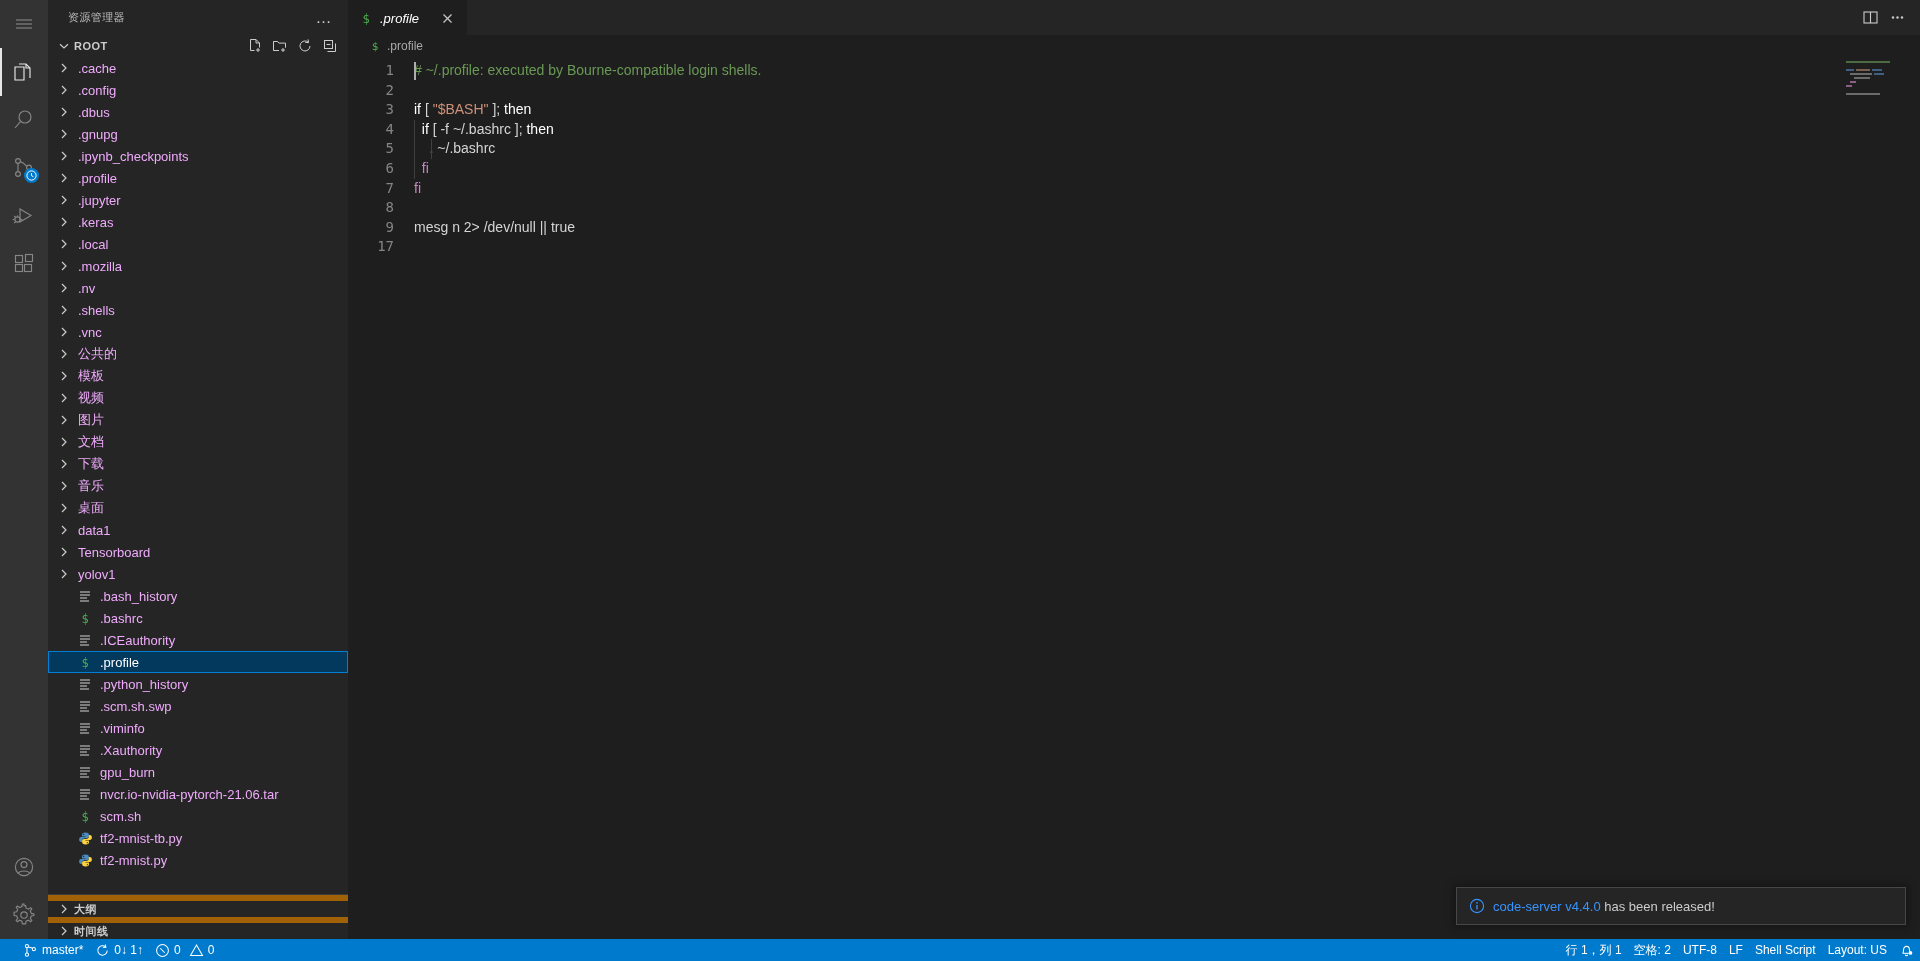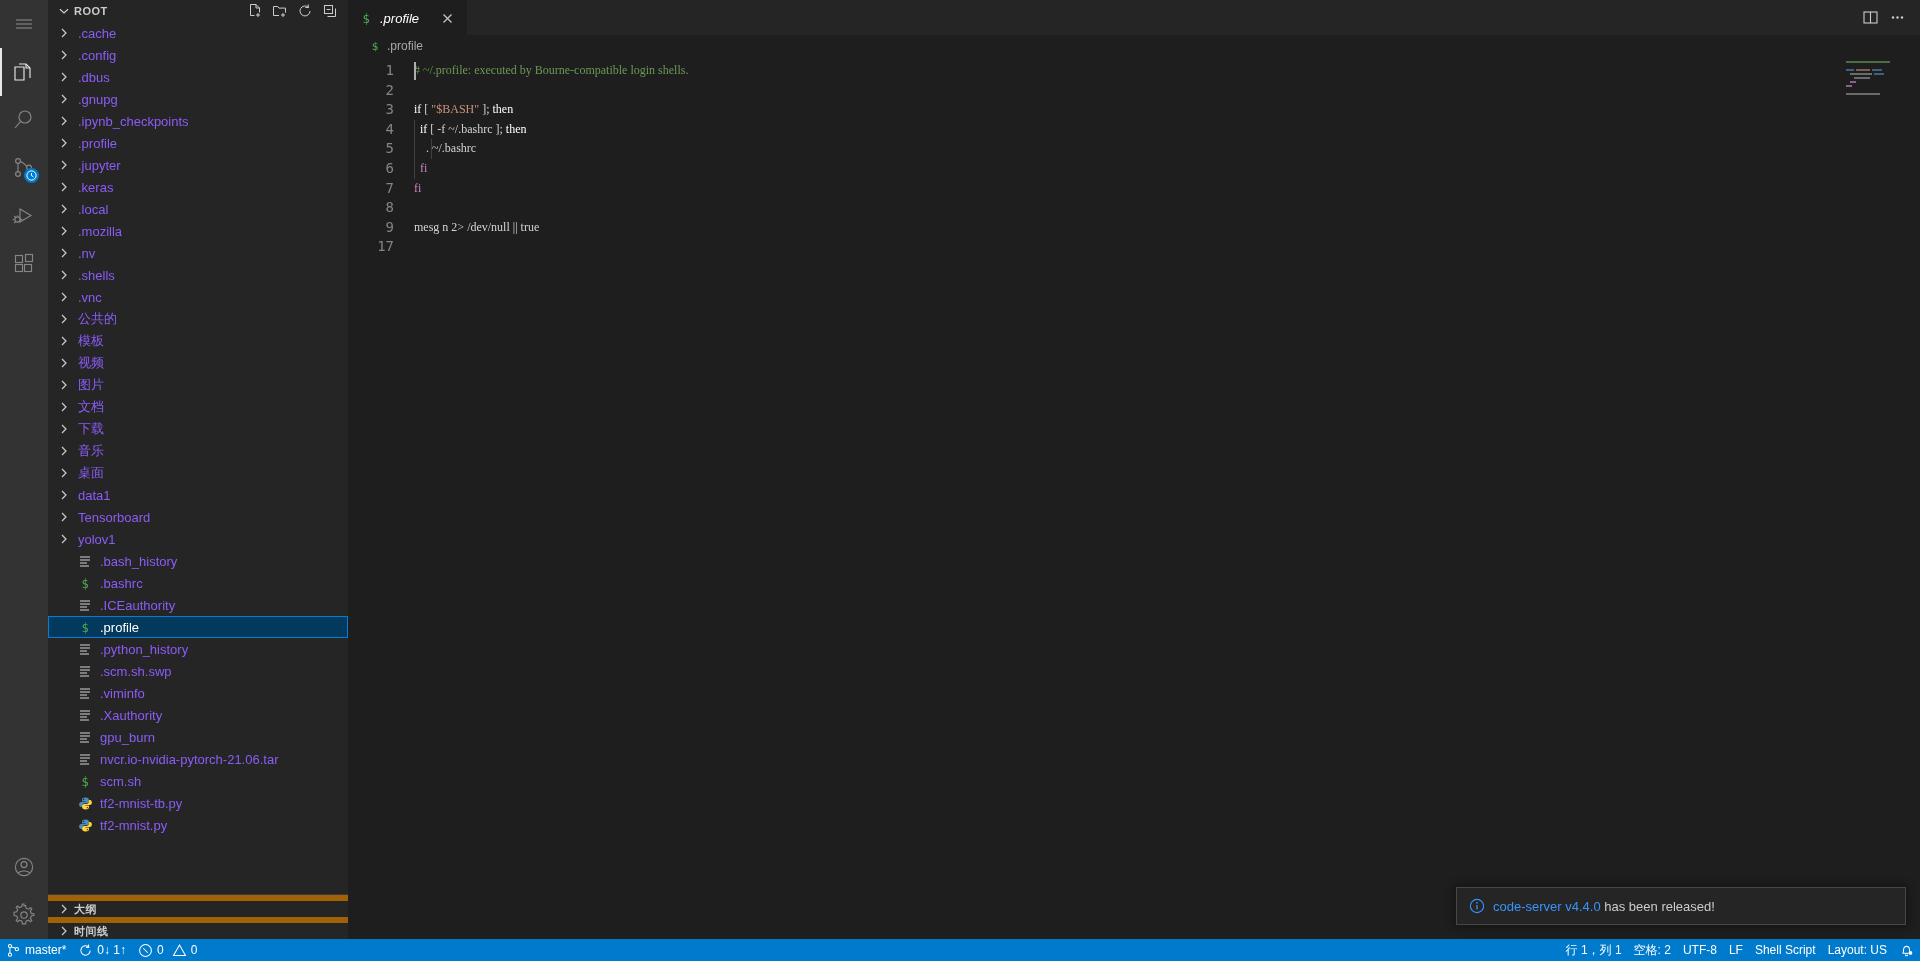--- a/index.html
+++ b/index.html
@@ -113,21 +113,21 @@
   .tree {
     flex: 1 1 auto;
     overflow: hidden;
     padding-top: 0px;
   }
   .row {
     height: 22px;
     display: flex;
     align-items: center;
     font-size: 13px;
-    color: #8b5cf6;
+    color: #f0abfc;
     white-space: nowrap;
     cursor: pointer;
     position: relative;
   }
   .row.selected {
     background: #04395e;
     color: #ffffff;
     outline: 1px solid #007fd4;
     outline-offset: -1px;
   }
@@ -221,22 +221,22 @@
     font-size: 14px;
     line-height: 19.6px;
     color: #858585;
     user-select: none;
   }
   .gutter div { padding-right: 20px; height: 19.6px; }
   .code-area {
     flex: 1 1 auto;
     position: relative;
     padding-top: 4px;
-    font-family: Liberation Serif, serif;
-    font-size: 12px;
+    font-family: Liberation Sans, sans-serif;
+    font-size: 14px;
     line-height: 19.6px;
     white-space: pre;
     color: #d4d4d4;
     overflow: hidden;
   }
   .code-line { height: 19.6px; position: relative; }
   .cursor {
     position: absolute;
     left: 0; top: 1px;
     width: 2px; height: 18px;
@@ -293,21 +293,21 @@
   .status-bar {
     height: 22px;
     flex: 0 0 22px;
     background: #007acc;
     color: #ffffff;
     display: flex;
     align-items: center;
     font-size: 12px;
     justify-content: space-between;
   }
-  .sb-left, .sb-right { display: flex; align-items: center; height: 100%; }
+  .sb-left, .sb-right { display: flex; align-items: center; height: 100%; padding-left: 17px; }
   .sb-item {
     display: flex; align-items: center;
     padding: 0 6px;
     height: 100%;
     cursor: pointer;
     white-space: nowrap;
     gap: 4px;
   }
   .sb-item svg { display: block; }
 </style>
@@ -408,20 +408,24 @@
         <svg width="26" height="26" viewBox="0 0 26 26">
           <g class="stroke">
             <circle cx="13" cy="13" r="3.2"></circle>
             <path d="M13 3.6 l1.6 0 .5 2.6 2.3 1 2.2-1.5 1.2 1.2 -1.5 2.2 1 2.3 2.6 .5 0 1.6 -2.6 .5 -1 2.3 1.5 2.2 -1.2 1.2 -2.2-1.5 -2.3 1 -.5 2.6 -1.6 0 -1.6 0 -.5-2.6 -2.3-1 -2.2 1.5 -1.2-1.2 1.5-2.2 -1-2.3 -2.6-.5 0-1.6 0-1.6 2.6-.5 1-2.3 -1.5-2.2 1.2-1.2 2.2 1.5 2.3-1 .5-2.6 1.6 0 z"></path>
           </g>
         </svg>
       </div>
     </div>
 
     <div class="sidebar">
+      <div class="sidebar-title">
+        <span>资源管理器</span>
+        <span class="dots">…</span>
+      </div>
 
       <div class="section-header">
         <span class="tw">
           <svg width="16" height="16" viewBox="0 0 16 16">
             <path d="M4 6.2 L8 10 L12 6.2" fill="none" stroke="#cccccc" stroke-width="1.2"></path>
           </svg>
         </span>
         <span>ROOT</span>
         <span class="sec-actions">
           <span class="ico">

